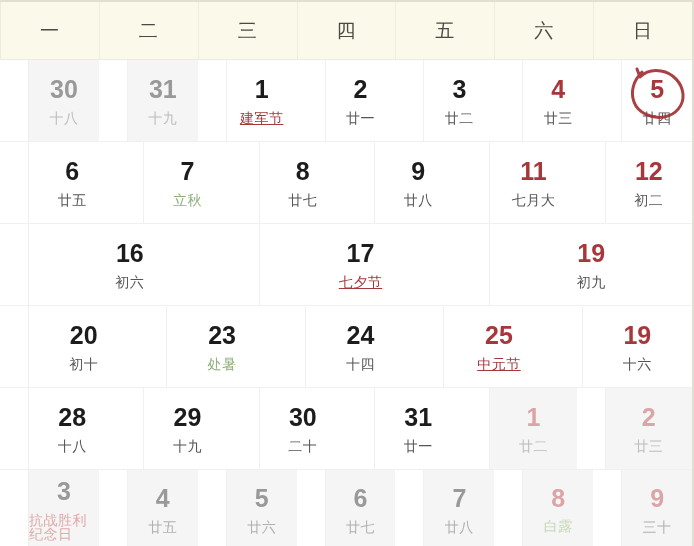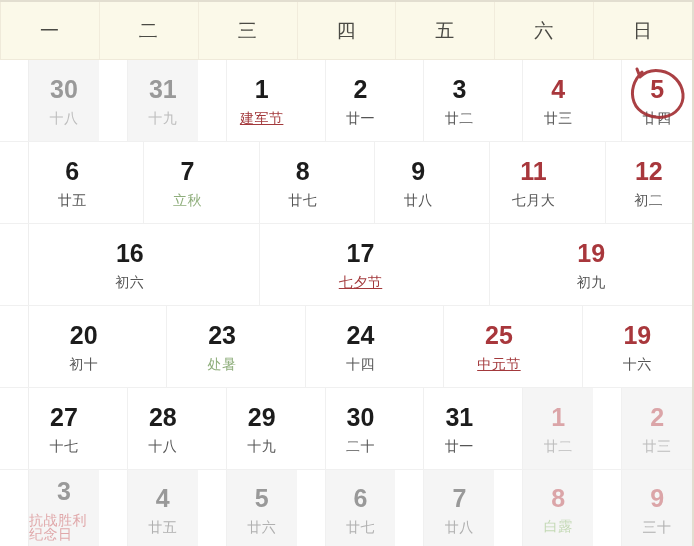--- a/index.html
+++ b/index.html
@@ -216,24 +216,20 @@
           <div class="day-num weekend">25</div>
           <div class="day-sub festival">中元节</div>
         </div>
         <div class="day-cell">
           <div class="day-num weekend">19</div>
           <div class="day-sub">十六</div>
         </div>
       </div>
       <div class="week-row">
         <div class="day-cell">
-          <div class="day-num">27</div>
-          <div class="day-sub">十七</div>
-        </div>
-        <div class="day-cell">
           <div class="day-num">28</div>
           <div class="day-sub">十八</div>
         </div>
         <div class="day-cell">
           <div class="day-num">29</div>
           <div class="day-sub">十九</div>
         </div>
         <div class="day-cell">
           <div class="day-num">30</div>
           <div class="day-sub">二十</div>

